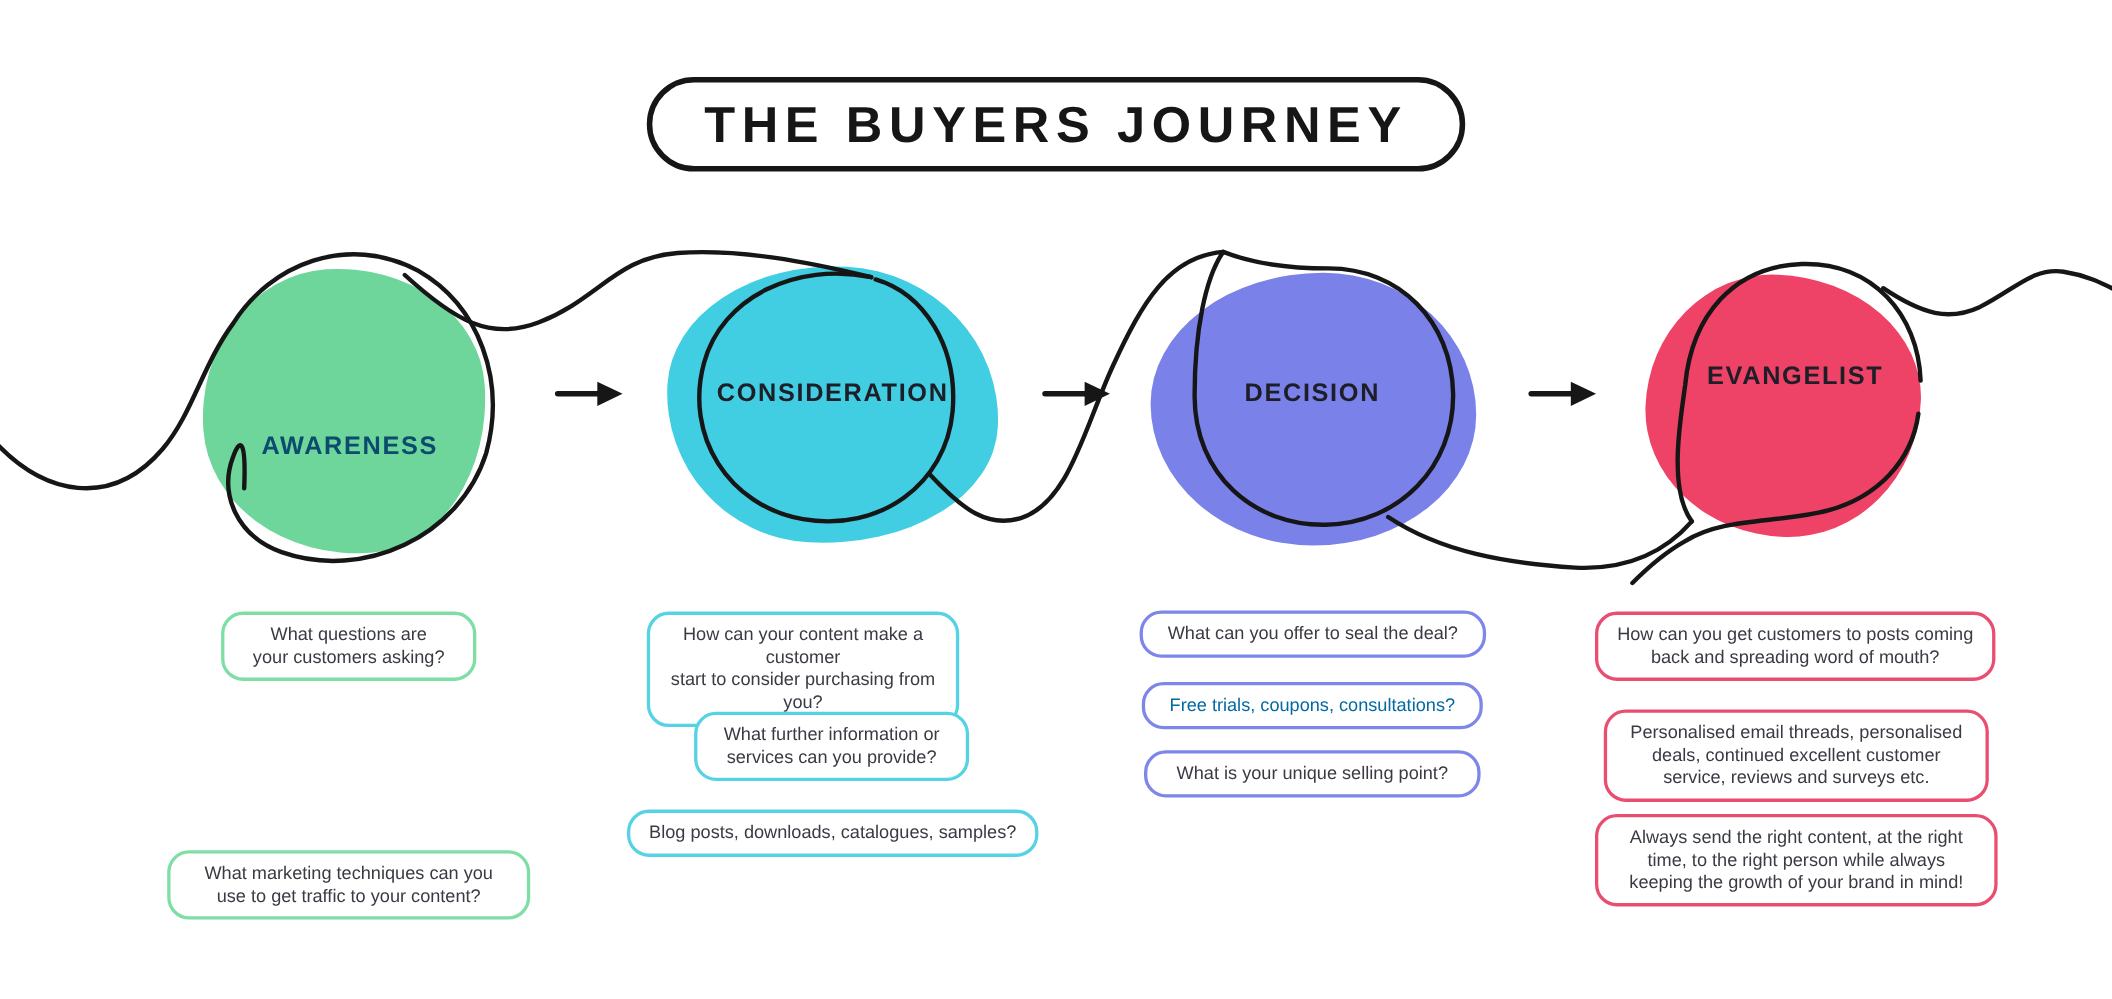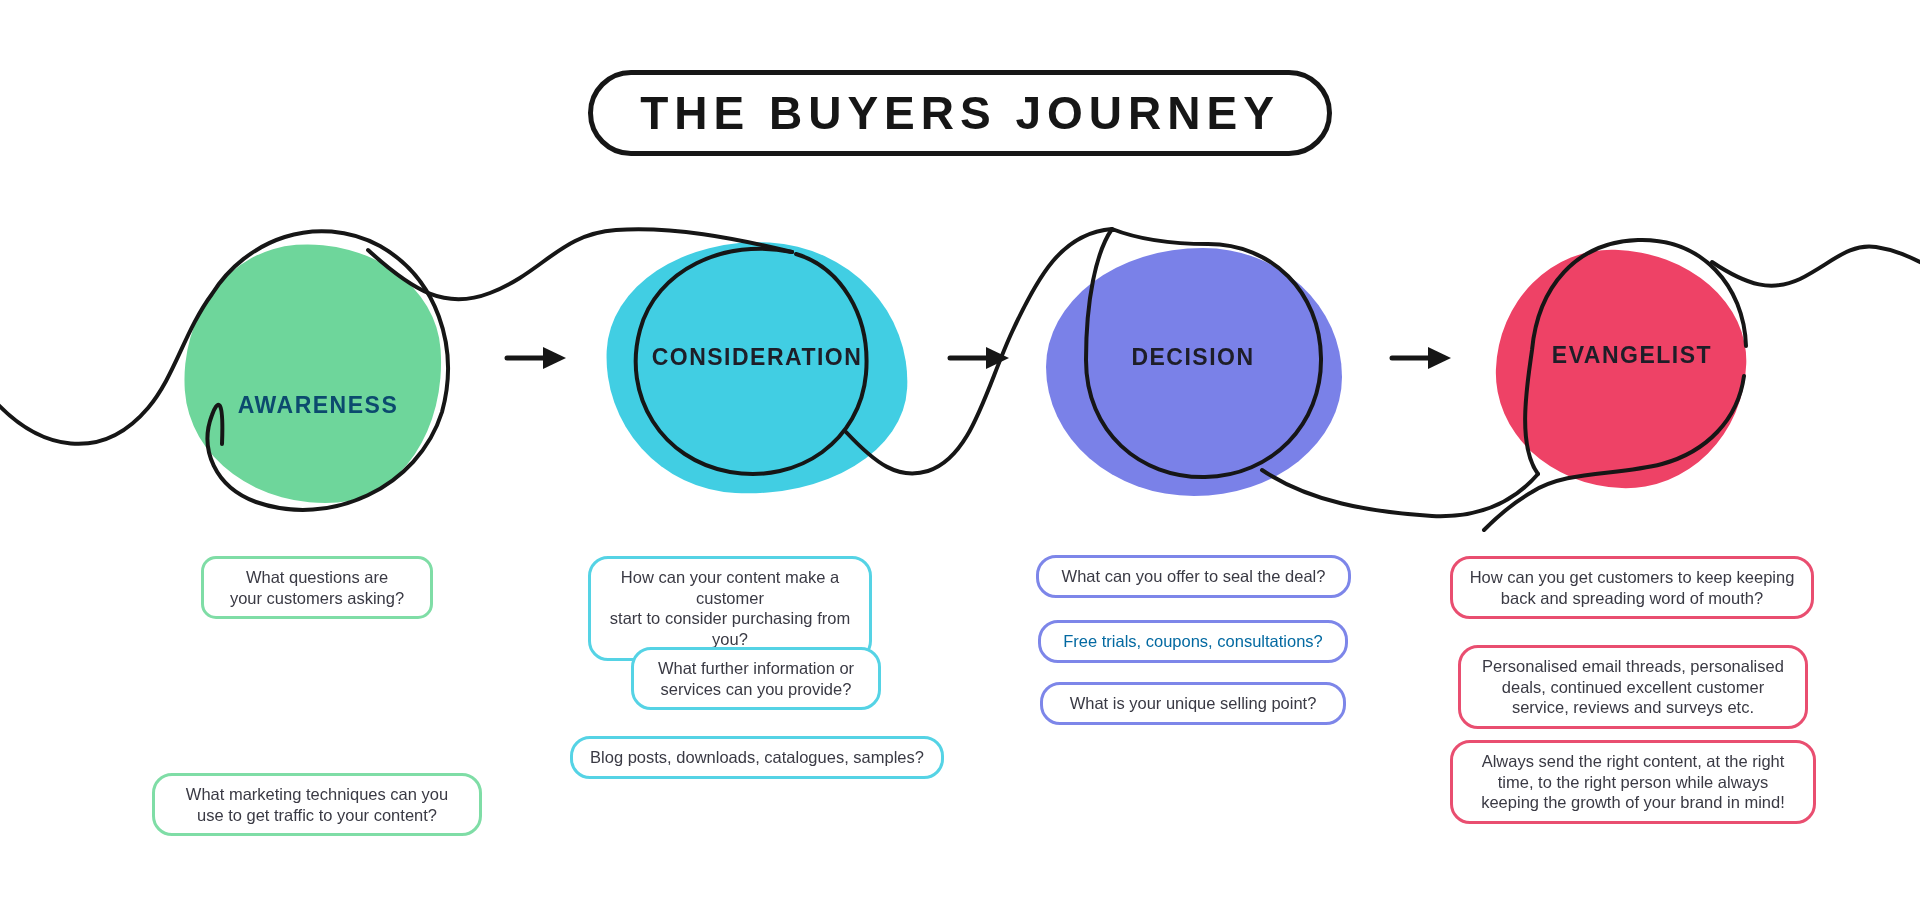--- a/index.html
+++ b/index.html
@@ -64,38 +64,38 @@
     </g>
   </svg>
 
   <div class="title-pill" style="border-color: rgb(22, 22, 22);">
     <span style="color: rgb(22, 22, 22);">THE BUYERS JOURNEY</span>
   </div>
 
   <div class="stage-label" style="left: 318px; top: 357px; color: #0c4a6e; margin-top: 48px;">AWARENESS</div>
   <div class="stage-label" style="left: 757px; top: 357px; color: rgb(30, 30, 40);">CONSIDERATION</div>
   <div class="stage-label" style="left: 1193px; top: 357px; color: rgb(30, 30, 40);">DECISION</div>
-  <div class="stage-label" style="left: 1632px; top: 355px; color: rgb(30, 30, 40);">EVANGELIST</div>
+  <div class="stage-label" style="left: 1632px; top: 342px; color: rgb(30, 30, 40);">EVANGELIST</div>
 
-  <div class="bubble" style="left: 201px; top: 556px; width: 232px; border-color: rgb(127, 221, 166); color: rgb(58, 58, 68); border-radius: 15px;">What questions are
+  <div class="bubble" style="left: 201px; top: 556px; width: 232px; border-color: rgb(127, 221, 166); color: rgb(58, 58, 68);">What questions are
 your customers asking?</div>
   <div class="bubble" style="left: 152px; top: 773px; width: 330px; border-color: rgb(127, 221, 166); color: rgb(58, 58, 68);">What marketing techniques can you
 use  to get traffic to your content?</div>
 
   <div class="bubble" style="left: 588px; top: 556px; width: 284px; border-color: rgb(85, 211, 229); color: rgb(58, 58, 68);">How can your content make a customer
 start to consider purchasing from you?</div>
   <div class="bubble" style="left: 631px; top: 647px; width: 250px; border-color: rgb(85, 211, 229); color: rgb(58, 58, 68);">What further information or
 services can you provide?</div>
   <div class="bubble" style="left: 570px; top: 736px; width: 374px; border-color: rgb(85, 211, 229); color: rgb(58, 58, 68);">Blog posts, downloads, catalogues, samples?</div>
 
   <div class="bubble" style="left: 1036px; top: 555px; width: 315px; border-color: rgb(125, 134, 233); color: rgb(58, 58, 68);">What can you offer to seal the deal?</div>
   <div class="bubble" style="left: 1038px; top: 620px; width: 310px; border-color: rgb(125, 134, 233); color: #0369a1;">Free trials, coupons, consultations?</div>
   <div class="bubble" style="left: 1040px; top: 682px; width: 306px; border-color: rgb(125, 134, 233); color: rgb(58, 58, 68);">What is your unique selling point?</div>
 
-  <div class="bubble" style="left: 1450px; top: 556px; width: 364px; border-color: rgb(233, 78, 112); color: rgb(58, 58, 68);">How can you get customers to keep keeping
+  <div class="bubble" style="left: 1450px; top: 556px; width: 364px; border-color: rgb(233, 78, 112); color: rgb(58, 58, 68);">How can you get customers to posts coming
 back and spreading word of mouth?</div>
   <div class="bubble" style="left: 1458px; top: 645px; width: 350px; border-color: rgb(233, 78, 112); color: rgb(58, 58, 68);">Personalised email threads, personalised
 deals, continued excellent customer
 service, reviews and surveys etc.</div>
   <div class="bubble" style="left: 1450px; top: 740px; width: 366px; border-color: rgb(233, 78, 112); color: rgb(58, 58, 68);">Always send the right content, at the right
 time, to the right person while always
 keeping the growth of your brand in mind!</div>
 
 </div>
 

